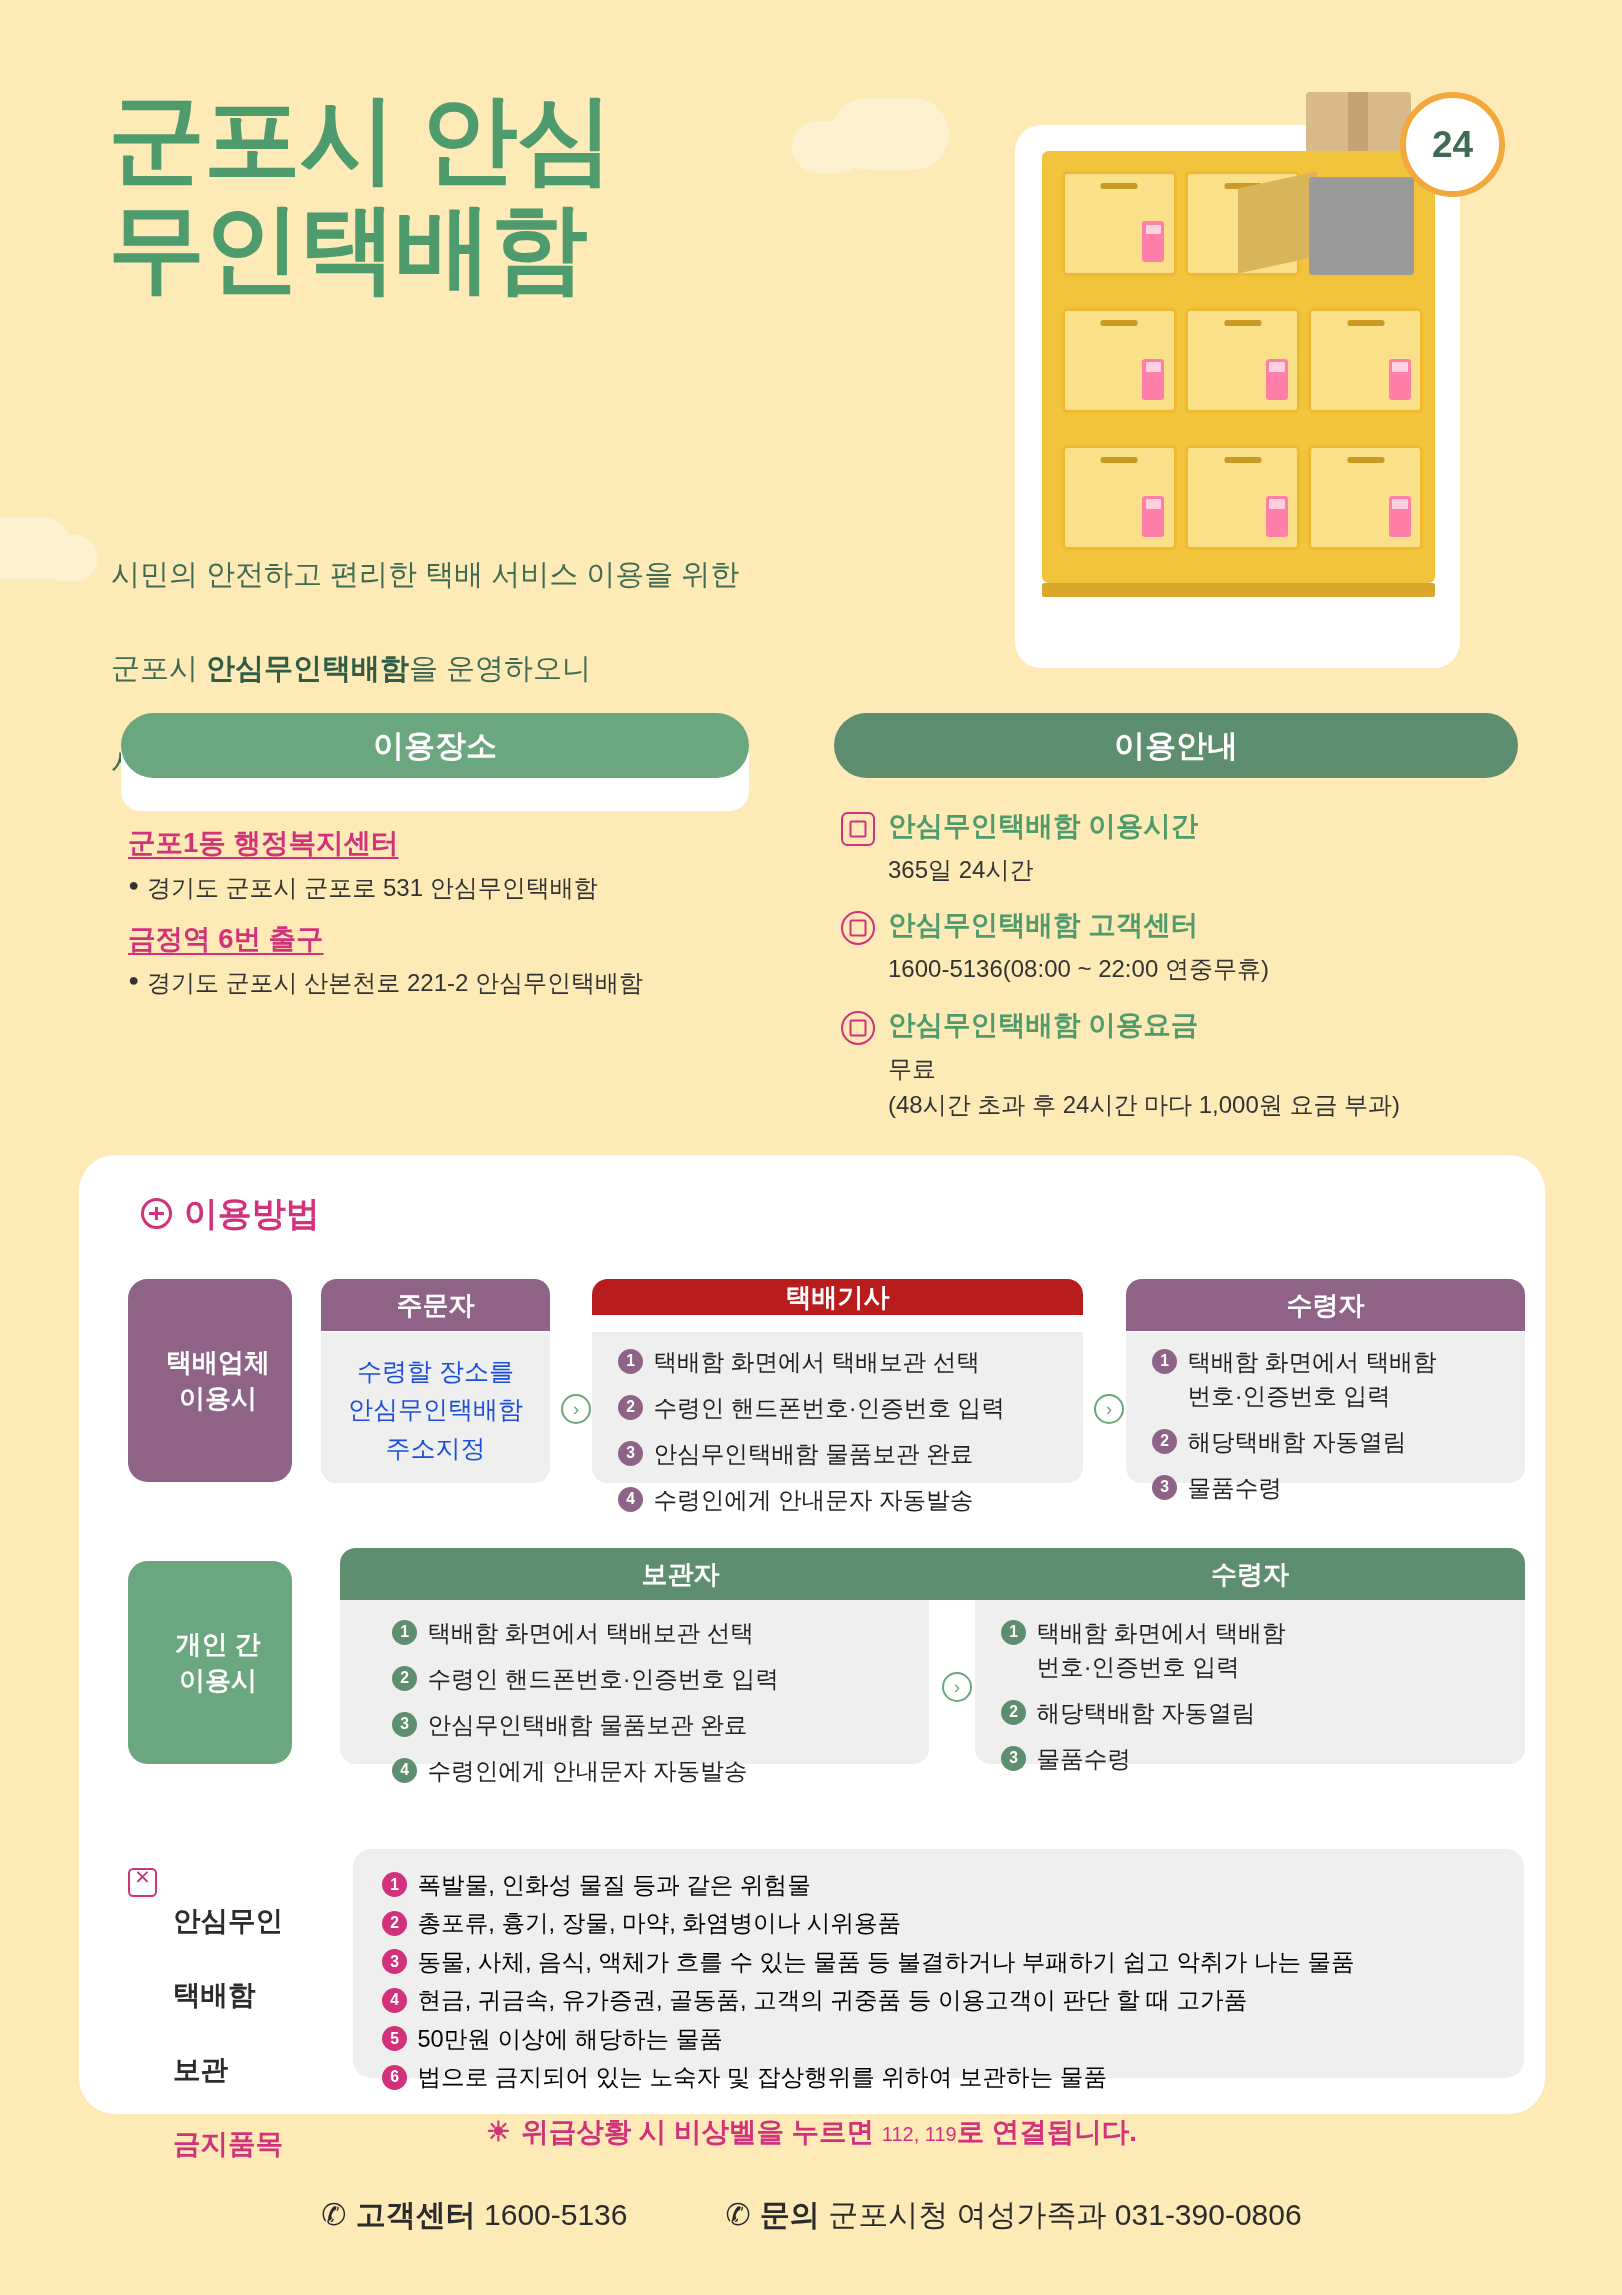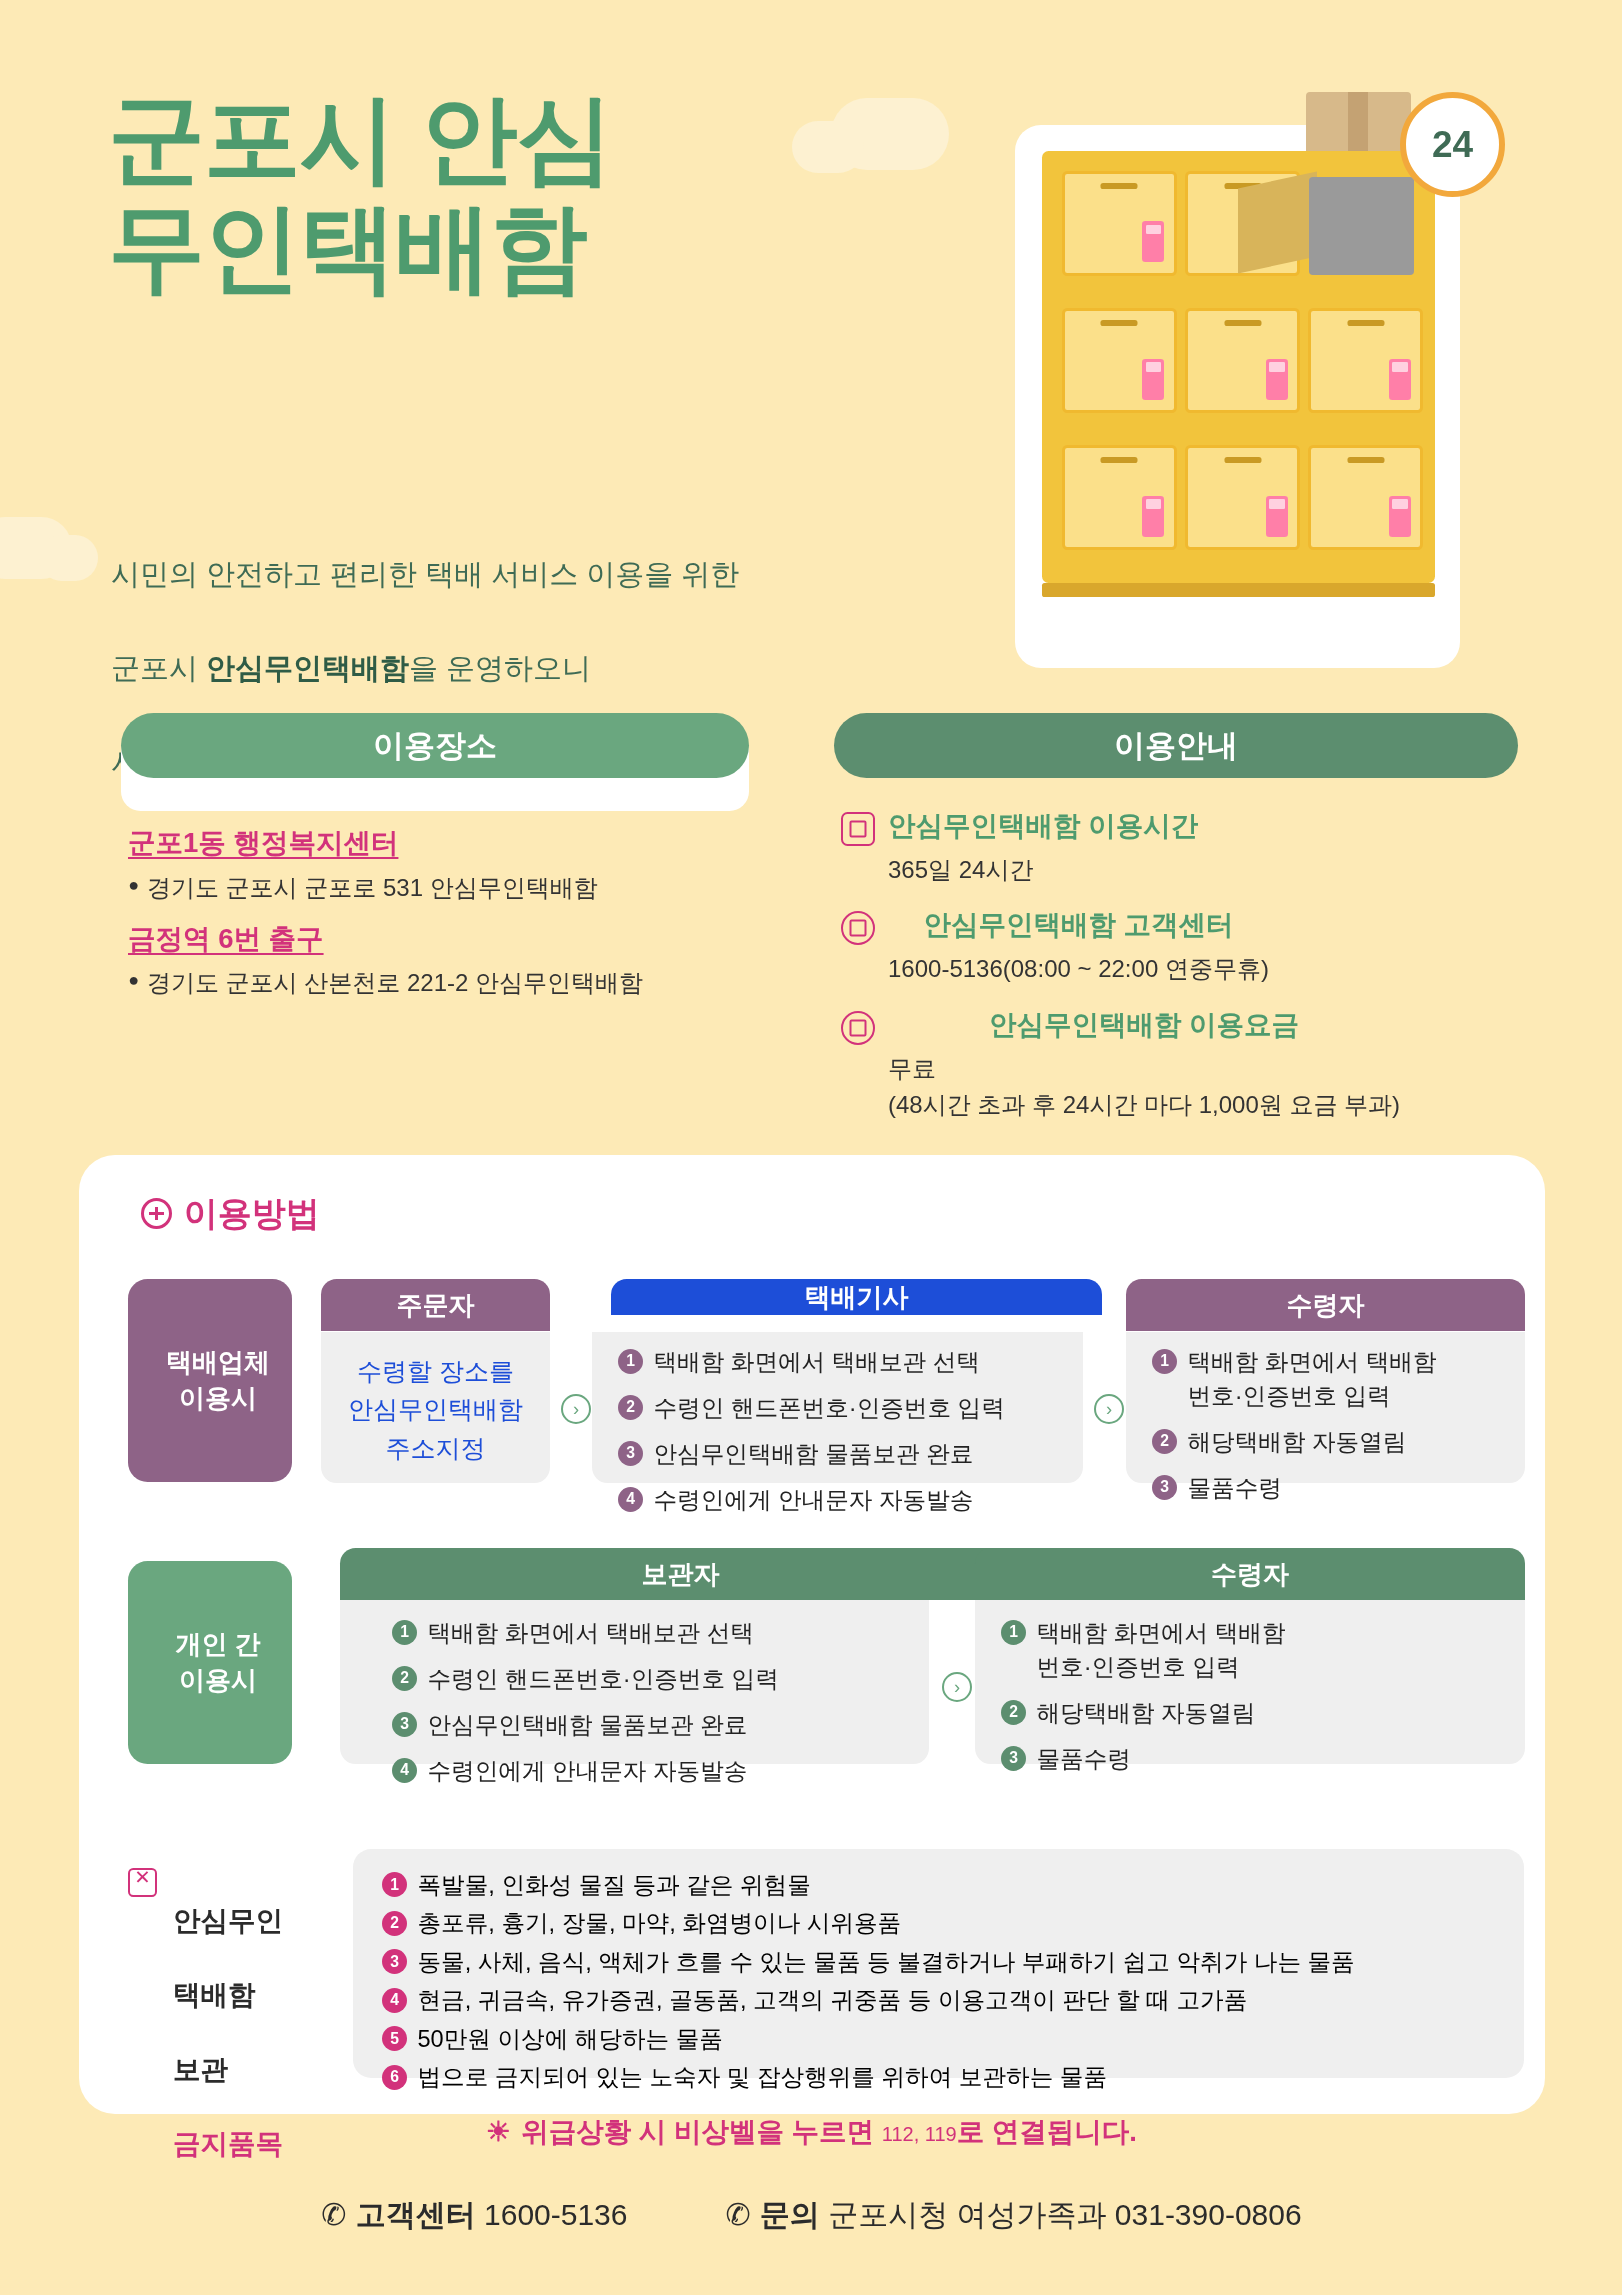--- a/index.html
+++ b/index.html
@@ -67,21 +67,21 @@
   .note { margin-top:29px; font-size:24px; color:#333; line-height:1.65; }
   .note b { font-weight:800; }
 
   
   .guide { position:absolute; left:841px; top:808px; width:694px; }
   .g-item { display:flex; gap:13px; margin-bottom:19.6px; }
   .g-ico { width:34px; height:34px; flex:0 0 34px; border:2.6px solid #d2327b; border-radius:6.5px; position:relative; margin-top:3.9px;}
   .g-ico.round { border-radius:50%; }
   .g-ico.gear { border-radius:50%; }
   .g-ico:after{ content:""; position:absolute; left:50%; top:50%; width:13px; height:13px; transform:translate(-50%,-50%); border:2px solid #d2327b; border-radius:2px;}
-  .g-text .g-title { font-size:27.5px; font-weight:800; color:#4e9b6e;text-align:center; }
+  .g-text .g-title { font-size:27.5px; font-weight:800; color:#4e9b6e; }
   .g-text .g-sub { font-size:24px; color:#333; margin-top:7.9px; line-height:1.5; white-space:pre-line;}
 
   
   .panel { position:absolute; left:79px; top:1155px; width:1466px; height:959px; background:#ffffff; border-radius:36px; }
   .panel-title { position:absolute; left:141px; top:1191px; font-size:34px; font-weight:900; color:#d2327b; }
   .panel-title .plusico { display:inline-block; width:31px; height:31px; border:3.3px solid #d2327b; border-radius:50%; position:relative; margin-right:11.8px; vertical-align:-3.9px;}
   .panel-title .plusico:before,.panel-title .plusico:after{content:"";position:absolute;background:#d2327b;}
   .panel-title .plusico:before{left:5.2px;top:11px;width:14.4px;height:3.3px;}
   .panel-title .plusico:after{left:10.5px;top:5.9px;width:3.3px;height:13.7px;}
 
@@ -233,21 +233,21 @@
 
   <div class="col-head" style="left:321px; top:1279px; width:229px; height:52px; background:#8e6387;">주문자</div>
   <div class="col-box" style="left:321px; top:1332px; width:229px; height:151px;">
     <div class="center-text" style="padding-top:19.6px;">수령할 장소를
 안심무인택배함
 주소지정</div>
   </div>
 
   <div class="arrow" style="left:561px; top:1394px;">›</div>
 
-  <div class="col-head" style="left:592px; top:1279px; width:491px; height:36px; background:#1d4ed8;margin-left:19px;">택배기사</div>
+  <div class="col-head" style="left:592px; top:1279px; width:491px; height:36px; background:#b91c1c;">택배기사</div>
   <div class="col-box" style="left:592px; top:1332px; width:491px; height:151px;">
     <div class="steps" style="padding-top:13px;">
       <div class="step">
           <span class="num purple">1</span>
           <span class="ctext">택배함 화면에서 택배보관 선택</span>
         </div>
       <div class="step">
           <span class="num purple">2</span>
           <span class="ctext">수령인 핸드폰번호·인증번호 입력</span>
         </div>

